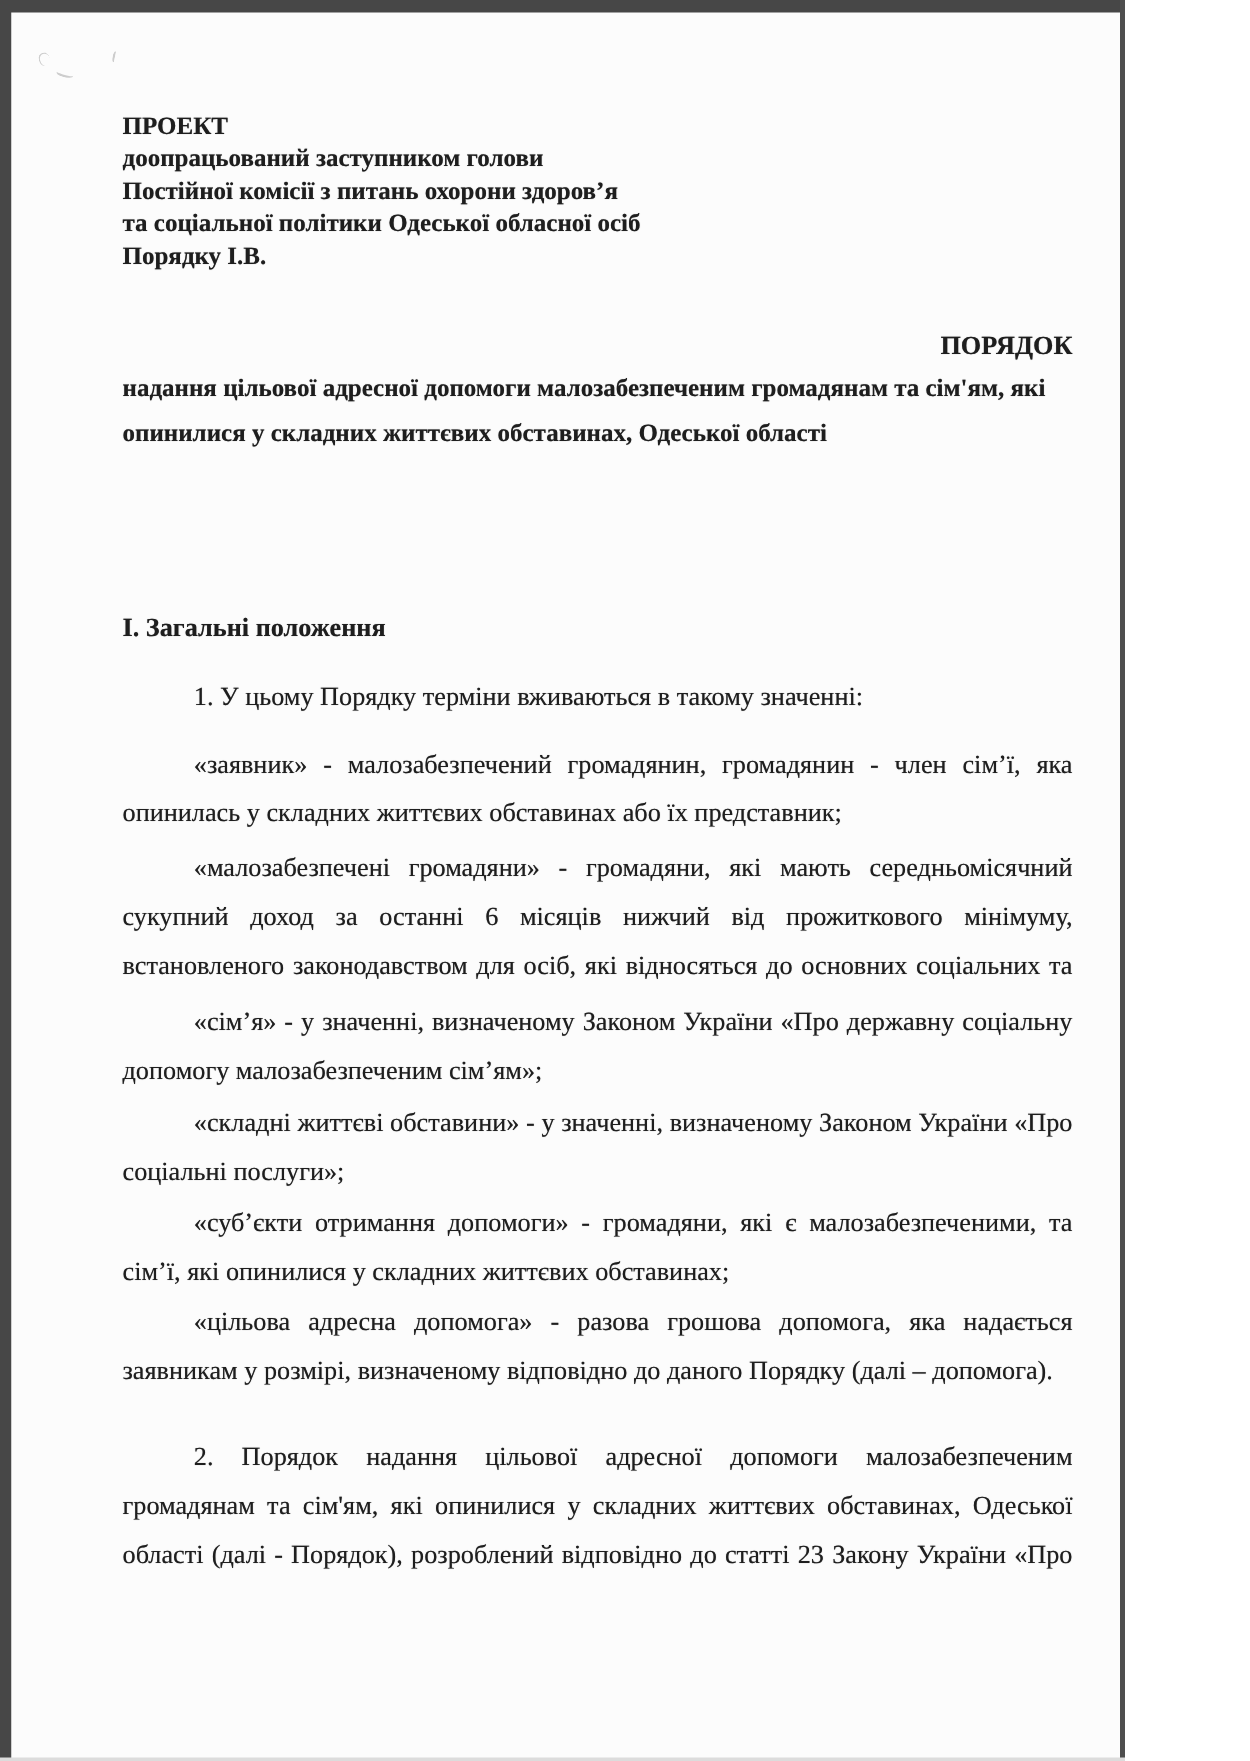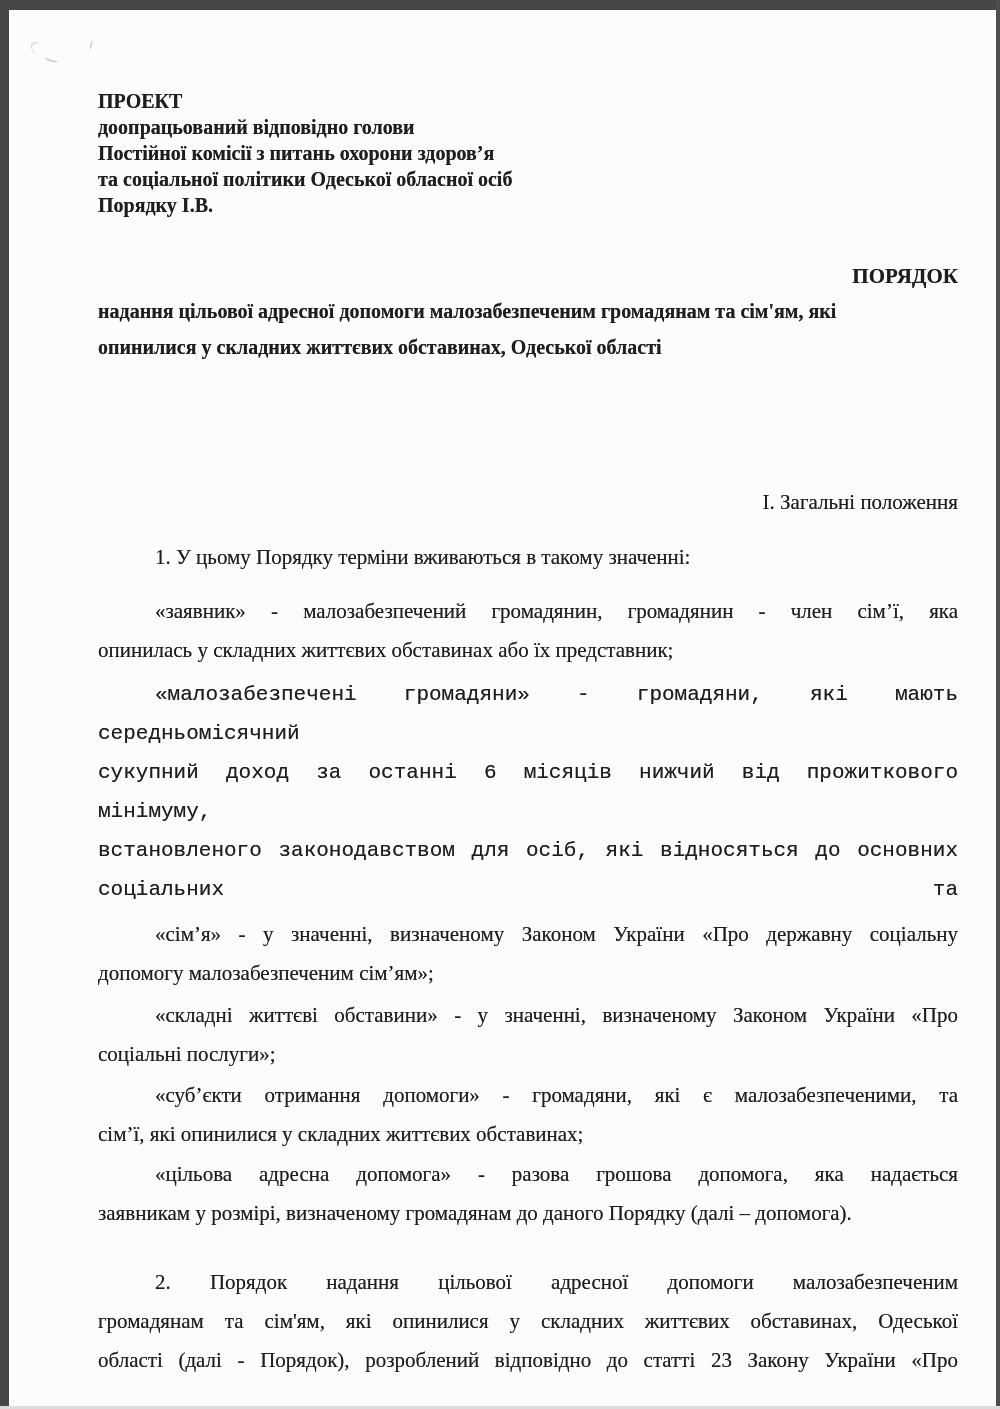--- a/index.html
+++ b/index.html
@@ -1,18 +1,18 @@
 <!DOCTYPE html>
 <html><head>
 <meta charset="utf-8">
 <style>
   html, body { margin: 0; padding: 0; background: #ffffff; }
   .scan {
     position: relative;
-    width: 1000px;
+    width: 900px;
     height: 1409px;
     background: #fcfcfc;
     overflow: hidden;
     font-family: "Liberation Serif", "DejaVu Serif", serif;
     color: #1e1e1e;
   }
   
   .edge { position: absolute; background: #474747; }
   .edge.top    { top: 0; left: 0; width: 100%; height: 10px; }
   .edge.left   { top: 0; left: 0; width: 9px; height: 100%; }
@@ -50,38 +50,38 @@
   .subtitle {
     margin-top: 3px;
     font-size: 20px;
     font-weight: bold;
     line-height: 36px;
   }
 
   .section-heading {
     margin: 124px 0 0 0;
     font-size: 21px;
-    font-weight: normal;
-    text-align: right;
+    font-weight: bold;
+    text-align: left;
     line-height: 27px;
   }
 
   .body-text { font-size: 21px; }
   .para { margin: 0; }
   .para .ln {
     line-height: 39px;
     text-align: justify;
     text-align-last: justify;
   }
   .para .ln.first { text-indent: 57px; }
   .para .ln.last  { text-align-last: left; }
 
   .para.p1 { margin-top: 22px; }
   .para.p2 { margin-top: 15px; }
-  .para.p3 { margin-top: 5px; font-family: Liberation Mono, monospace; }
+  .para.p3 { margin-top: 5px; }
   .para.p4 { margin-top: 6px; }
   .para.p5 { margin-top: 3px; }
   .para.p6 { margin-top: 2px; }
   .para.p7 { margin-top: 1px; }
   .para.p8 { margin-top: 30px; }
 </style>
 </head>
 <body>
 
 <div class="scan">
@@ -90,21 +90,21 @@
   <div class="edge right"></div>
   <div class="edge bottom"></div>
   <div class="smudge s1"></div>
   <div class="smudge s2"></div>
   <div class="smudge s3"></div>
 
   <div class="content">
 
     <div class="approval">
       <div class="approval-line">ПРОЕКТ</div>
-      <div class="approval-line">доопрацьований відповідно голови</div>
+      <div class="approval-line">доопрацьований заступником голови</div>
       <div class="approval-line">Постійної комісії з питань охорони здоров’я</div>
       <div class="approval-line">та соціальної політики Одеської обласної осіб</div>
       <div class="approval-line">Порядку І.В.</div>
     </div>
 
     <div class="title">ПОРЯДОК</div>
 
     <div class="subtitle">
       <div>надання цільової адресної допомоги малозабезпеченим громадянам та сім'ям, які</div>
       <div>опинилися у складних життєвих обставинах, Одеської області</div>
@@ -139,21 +139,21 @@
         <span class="ln last" style="display:block">соціальні послуги»;</span>
       </p>
 
       <p class="para p6">
         <span class="ln first" style="display:block">«суб’єкти отримання допомоги» - громадяни, які є малозабезпеченими, та</span>
         <span class="ln last" style="display:block">сім’ї, які опинилися у складних життєвих обставинах;</span>
       </p>
 
       <p class="para p7">
         <span class="ln first" style="display:block">«цільова адресна допомога» - разова грошова допомога, яка надається</span>
-        <span class="ln last" style="display:block">заявникам у розмірі, визначеному громадянам до даного Порядку (далі – допомога).</span>
+        <span class="ln last" style="display:block">заявникам у розмірі, визначеному відповідно до даного Порядку (далі – допомога).</span>
       </p>
 
       <p class="para p8">
         <span class="ln first" style="display:block">2. Порядок надання цільової адресної допомоги малозабезпеченим</span>
         <span class="ln" style="display:block">громадянам та сім'ям, які опинилися у складних життєвих обставинах, Одеської</span>
         <span class="ln" style="display:block">області (далі - Порядок), розроблений відповідно до статті 23 Закону України «Про</span>
       </p>
 
     </div>
   </div>

